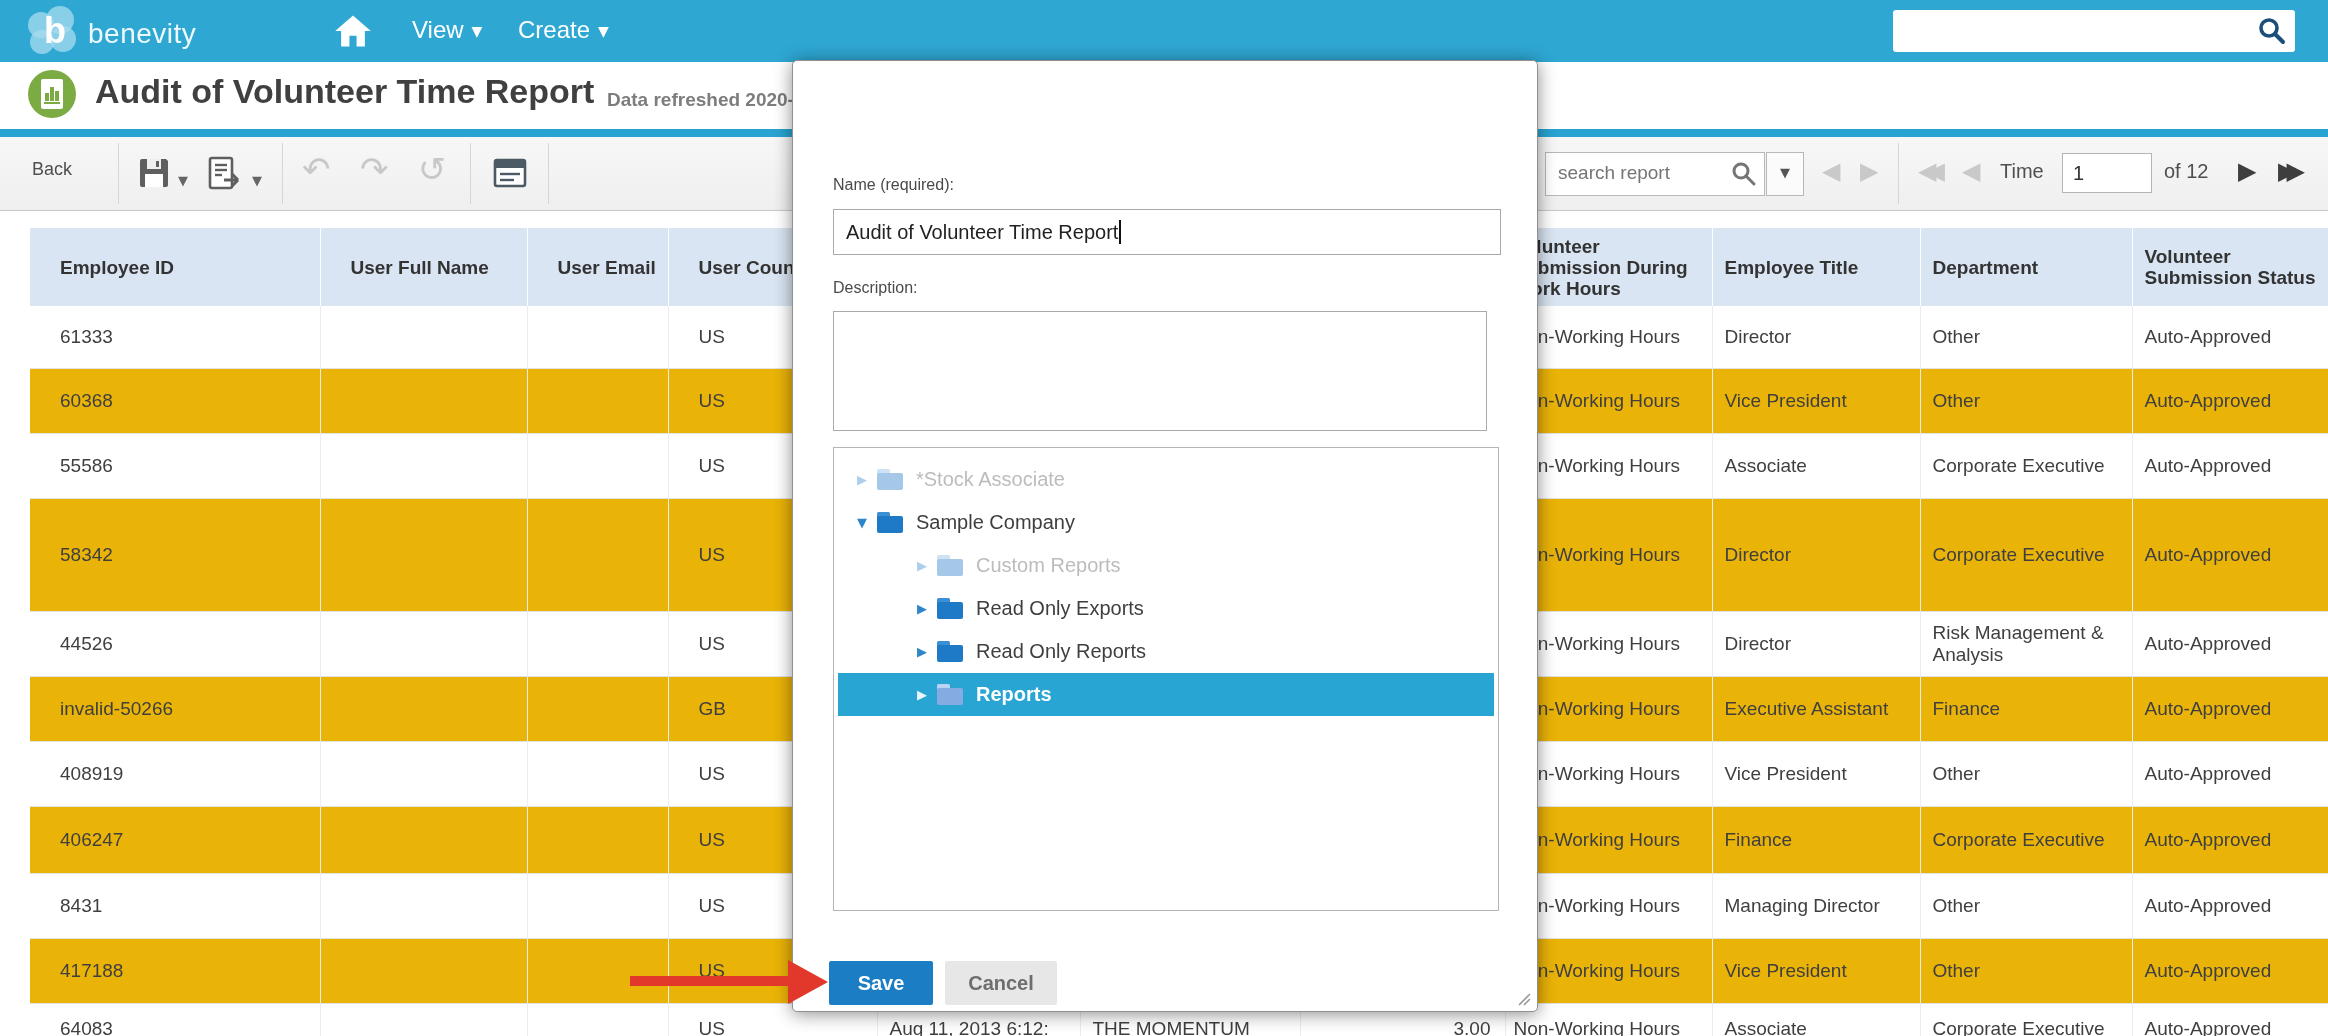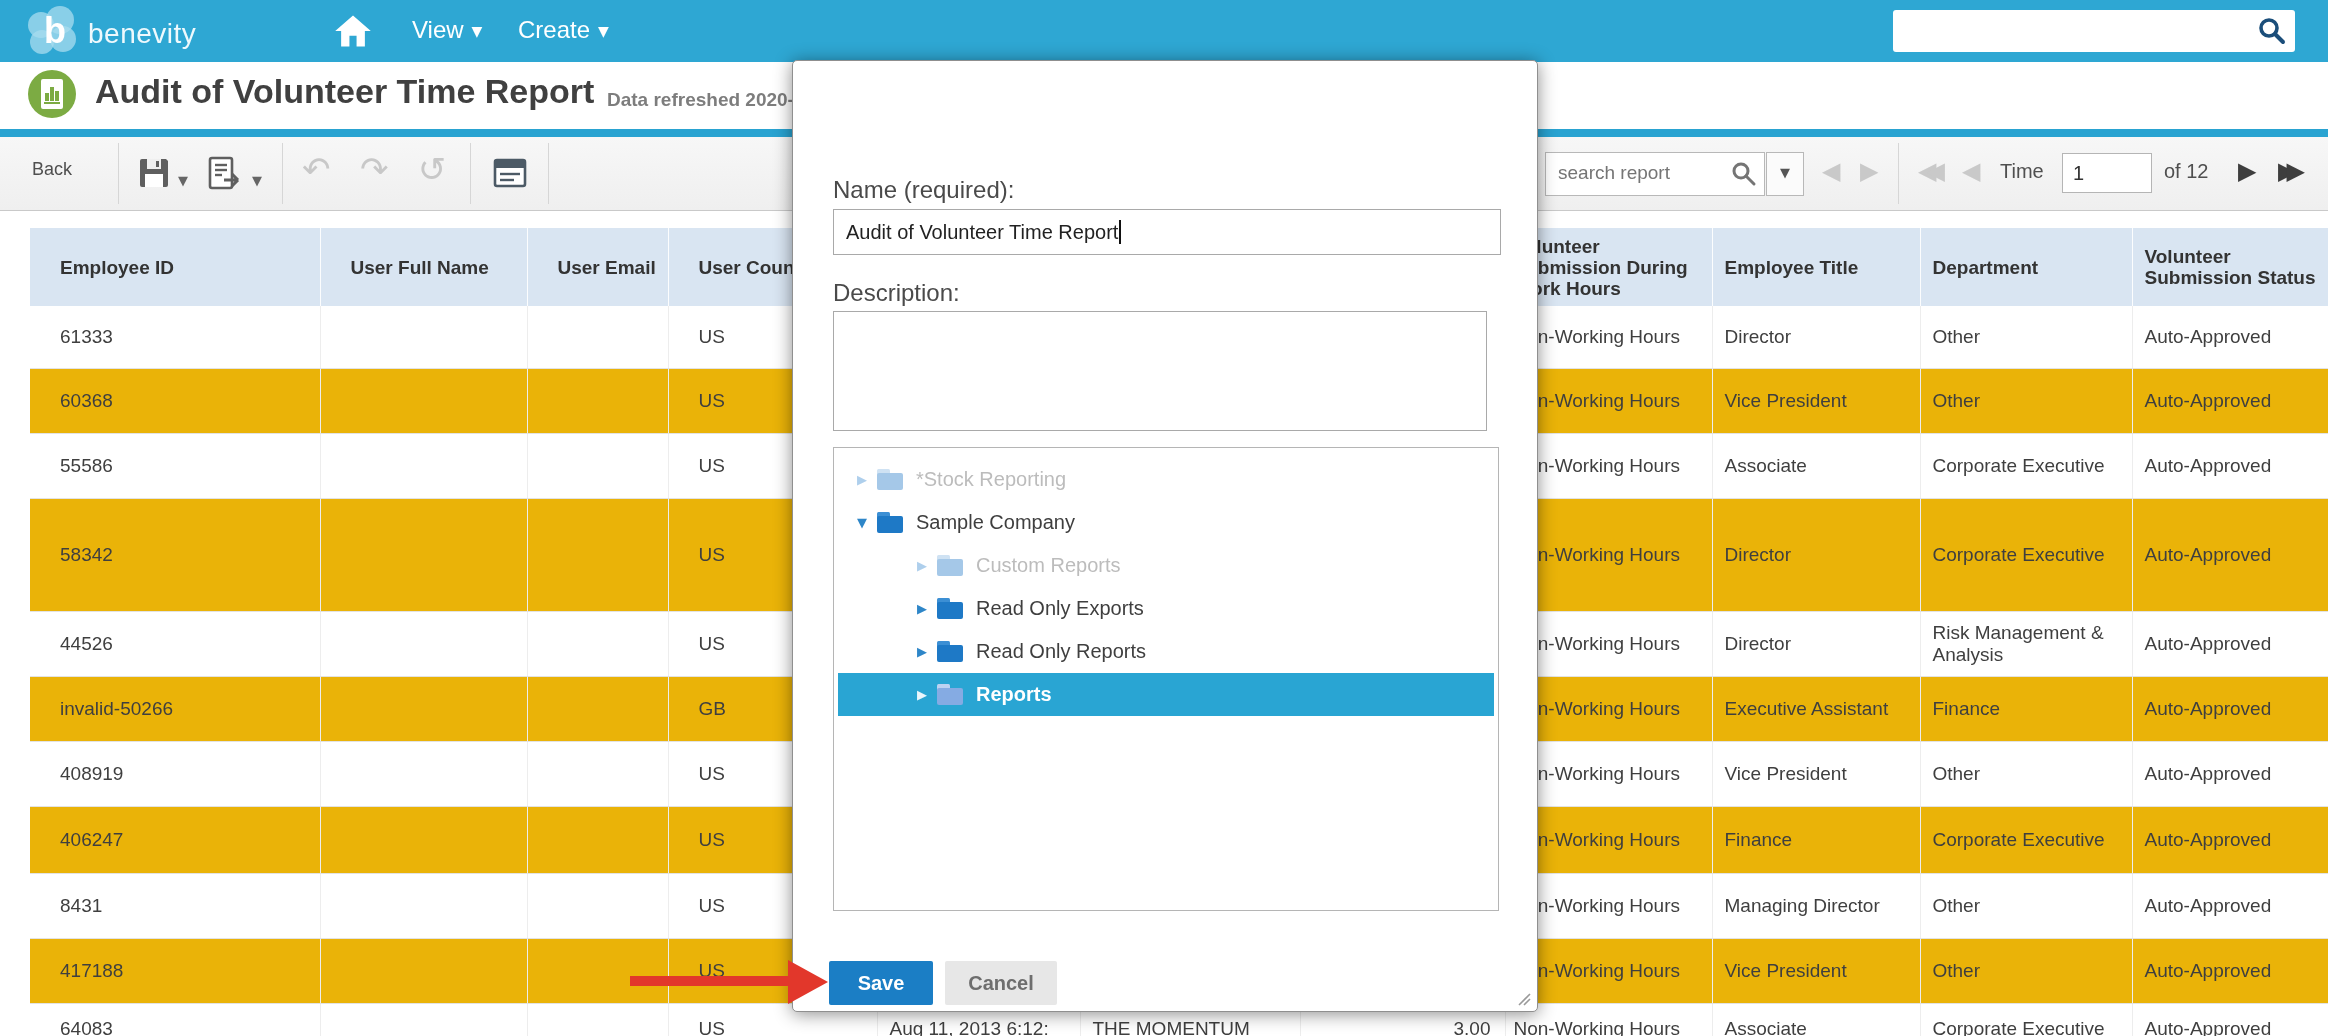--- a/index.html
+++ b/index.html
@@ -70,21 +70,21 @@
   .p7{padding-left:8px!important;}
   .num{text-align:right;padding-right:14px!important;}
   tr.last td{vertical-align:top;padding-top:14px;}
 
   
   .modal{position:absolute;left:792px;top:60px;width:744px;height:950px;background:#fff;
     border:1px solid #8f8f8f;border-radius:5px;box-shadow:0 2px 18px rgba(0,0,0,.45);z-index:40;}
   .modal-hd{position:absolute;left:0;top:0;width:100%;height:44px;background:#e3e3e3;
     border-bottom:1px solid #cfcfcf;border-radius:4px 4px 0 0;}
   .modal-hd span{position:absolute;left:30px;top:9px;font-size:22px;font-weight:700;color:#2b7abc;}
-  .fld-label{position:absolute;left:40px;font-size:24px;color:#4a4a4a;}
+  .fld-label{position:absolute;left:40px;font-size:16px;color:#4a4a4a;}
   .name-input{position:absolute;left:40px;top:148px;width:654px;height:44px;border:1px solid #a9a9a9;
     font-size:20px;color:#222;line-height:44px;padding-left:12px;white-space:nowrap;overflow:hidden;background:#fff;}
   .caret-bar{display:inline-block;width:2px;height:24px;background:#111;vertical-align:-5px;margin-left:1px;}
   .desc-area{position:absolute;left:40px;top:250px;width:640px;height:106px;border:1px solid #a9a9a9;
     resize:none;font-family:"Liberation Sans",sans-serif;font-size:20px;padding:6px;}
   .tree{position:absolute;left:40px;top:386px;width:666px;height:464px;border:1px solid #b5b5b5;
     background:#fff;overflow:hidden;padding-top:10px;box-sizing:border-box;}
   .tree-item{display:flex;align-items:center;height:43px;cursor:pointer;margin:0 4px;}
   .tree-item .tcaret{width:20px;font-family:"DejaVu Sans",sans-serif;font-size:13px;text-align:center;flex:none;}
   .tree-item svg{margin:0 12px 0 4px;flex:none;}
@@ -390,21 +390,21 @@
     <div class="name-input"><span>Audit of Volunteer Time Report</span><span class="caret-bar"></span></div>
     <div class="fld-label" style="top:218px">Description:</div>
     <textarea class="desc-area" style=""></textarea>
     <div class="tree" id="tree">
         <div class="tree-item lvl0 st-disabled">
           <span class="tcaret">▶</span>
           <svg width="28" height="22" viewBox="0 0 28 22">
             <rect x="1" y="0" width="13" height="7" rx="1.5" fill="#cfe2f3"></rect>
             <rect x="1" y="4" width="26" height="17" rx="2" fill="#a5c8e8"></rect>
           </svg>
-          <span class="tlabel">*Stock Reporting</span>
+          <span class="tlabel">*Stock Associate</span>
         </div>
         <div class="tree-item lvl0 st-normal">
           <span class="tcaret">▼</span>
           <svg width="28" height="22" viewBox="0 0 28 22">
             <rect x="1" y="0" width="13" height="7" rx="1.5" fill="#3c8fd4"></rect>
             <rect x="1" y="4" width="26" height="17" rx="2" fill="#1e79c6"></rect>
           </svg>
           <span class="tlabel">Sample Company</span>
         </div>
         <div class="tree-item lvl1 st-disabled">

